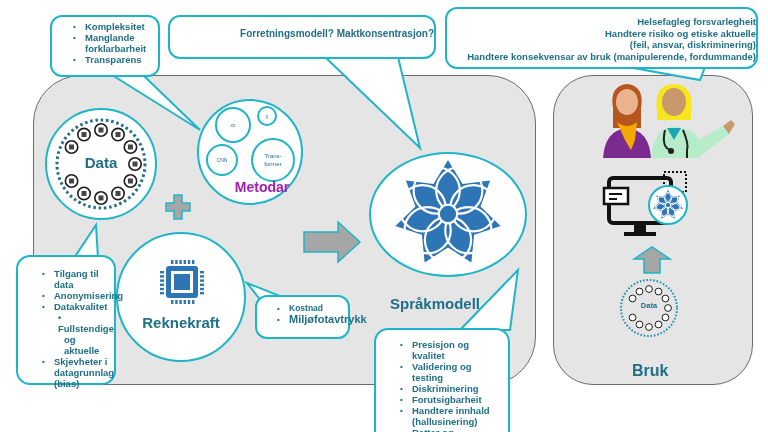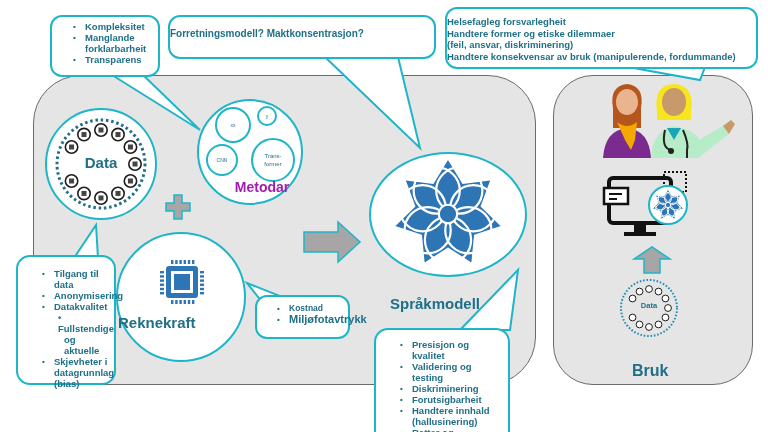--- a/index.html
+++ b/index.html
@@ -7,21 +7,21 @@
   .abs { position:absolute; }
   .panel { background:#e5e5e5; border:1px solid #6b6b6b; box-sizing:border-box; }
   .bubble { background:#fff; border:2px solid #1fb5c8; border-radius:12px; box-sizing:border-box; color:#1f6f86; font-weight:bold; }
   .circle { background:#fff; border:2px solid #1fb5c8; border-radius:50%; box-sizing:border-box; }
   .teal { color:#1f6f86; }
   ul.bl { margin:0; padding:0 13px 0 14px; list-style:none; }
   ul.bl li { position:relative; font-size:9.5px; line-height:11px; font-weight:bold; color:#1f6f86; }
   ul.bl li::before { content:"•"; position:absolute; left:-12px; top:0; font-size:8px; color:#1f6f86; }
   ul.bl li.sub { padding-left:4px; }
   ul.bl li.sub::before { content:""; }
-  .center-txt { text-align:left; font-size:10px; line-height:11.5px; font-weight:bold; color:#1f6f86; }
+  .center-txt { text-align:right; font-size:10px; line-height:11.5px; font-weight:bold; color:#1f6f86; }
   svg { overflow:visible; }
 </style>
 </head>
 <body>
 
 <div class="abs panel" style="left:33px; top:75px; width:503px; height:310px; border-radius:48px;"></div>
 
 <div class="abs panel" style="left:553px; top:75px; width:200px; height:310px; border-radius:40px;"></div>
 
 <svg class="abs" width="768" height="432" style="left:0;top:0;" viewBox="0 0 768 432">
@@ -46,21 +46,21 @@
     <li>Transparens</li>
   </ul>
 </div>
 
 <div class="abs bubble" style="left:168px; top:15px; width:268px; height:44px; padding-top:11px;">
   <div class="center-txt">Forretningsmodell? Maktkonsentrasjon?</div>
 </div>
 
 <div class="abs bubble" style="left:445px; top:7px; width:313px; height:62px; padding-top:7px;">
   <div class="center-txt" style="font-size:9.5px;">Helsefagleg forsvarlegheit</div>
-  <div class="center-txt" style="font-size:9.5px;">Handtere former og etiske dilemmaer</div>
+  <div class="center-txt" style="font-size:9.5px;">Handtere risiko og etiske aktuelle</div>
   <div class="center-txt" style="font-size:9.5px;">(feil, ansvar, diskriminering)</div>
   <div class="center-txt" style="font-size:9.5px;">Handtere konsekvensar av bruk (manipulerende, fordummande)</div>
 </div>
 
 <div class="abs circle" style="left:45px; top:108px; width:112px; height:112px;">
   <svg width="112" height="112" viewBox="0 0 112 112" style="position:absolute;left:-2px;top:-2px;">
     <circle cx="56" cy="56" r="44" fill="none" stroke="#1f6f86" stroke-width="3" stroke-dasharray="2.5 2.8"></circle>
     <g id="ringIcons">
         <circle cx="56" cy="22" r="6.2" fill="#fff" stroke="#1d1d1d" stroke-width="1.6"></circle>
         <rect x="53.5" y="19.5" width="5" height="5" fill="#444"></rect>
@@ -135,21 +135,21 @@
         <rect x="29.8" y="2" width="2.4" height="4"></rect>
         <rect x="29.8" y="42" width="2.4" height="4"></rect>
         <rect x="2" y="29.8" width="4" height="2.4"></rect>
         <rect x="42" y="29.8" width="4" height="2.4"></rect>
         <rect x="34" y="2" width="2.4" height="4"></rect>
         <rect x="34" y="42" width="2.4" height="4"></rect>
         <rect x="2" y="34" width="4" height="2.4"></rect>
         <rect x="42" y="34" width="4" height="2.4"></rect>
       </g>
   </svg>
-  <div class="abs teal" style="left:0; width:126px; top:80px; text-align:left; font-size:15px; font-weight:bold;">Reknekraft</div>
+  <div class="abs teal" style="left:0; width:126px; top:80px; text-align:center; font-size:15px; font-weight:bold;">Reknekraft</div>
 </div>
 
 <div class="abs bubble" style="left:255px; top:295px; width:95px; height:44px; padding:6px 0 0 18px;">
   <ul class="bl">
     <li style="font-size:8.5px;">Kostnad</li>
     <li style="font-size:11px;">Miljøfotavtrykk</li>
   </ul>
 </div>
 
 <svg class="abs" width="60" height="44" viewBox="0 0 60 44" style="left:302px; top:220px;">

